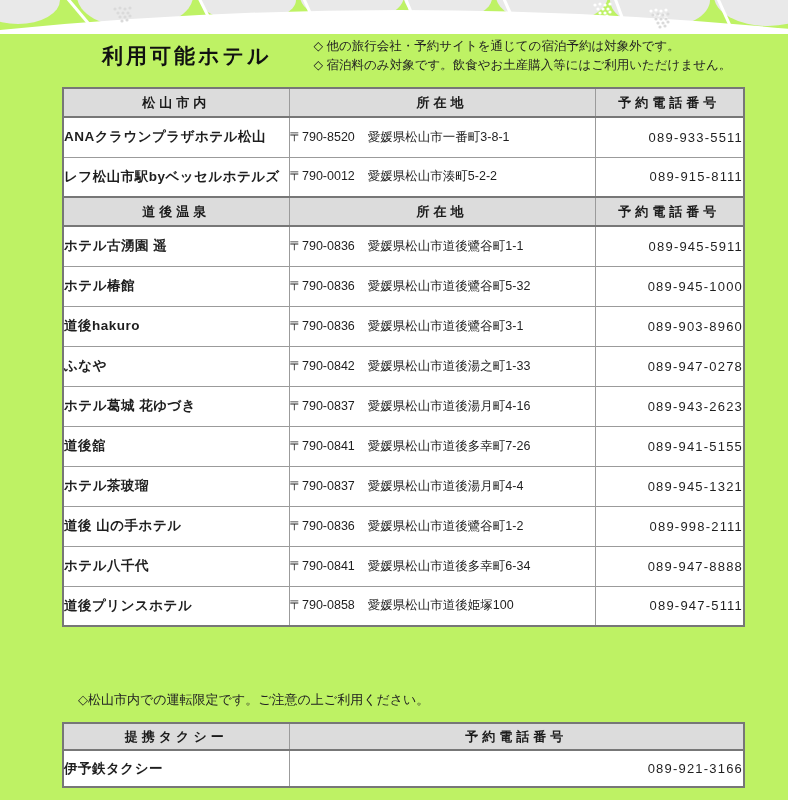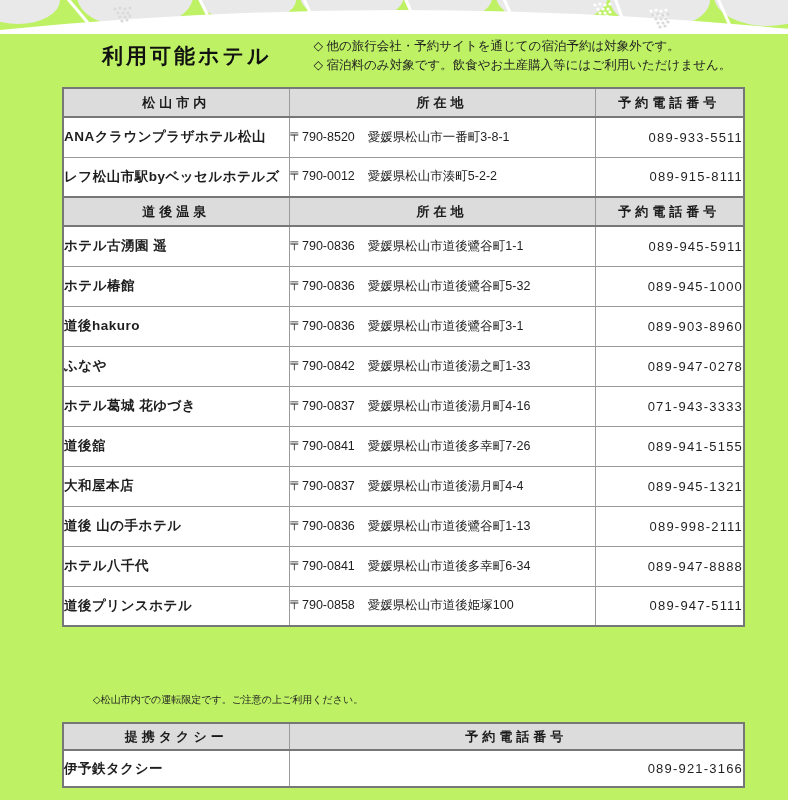--- a/index.html
+++ b/index.html
@@ -5,21 +5,21 @@
   html,body{margin:0;padding:0;}
   body{width:800px;height:800px;background:#ffffff;font-family:"Liberation Sans","DejaVu Sans",sans-serif;color:#1e1e1e;}
   .page{position:relative;width:788px;height:800px;background:#bef264;overflow:hidden;}
   .deco{position:absolute;top:0;left:0;}
 
   .section-head{position:absolute;left:62px;width:681px;display:flex;align-items:center;}
   .hotel-head{top:32px;height:48px;}
   .taxi-head{top:684px;height:32px;}
   .big-title{font-size:21px;font-weight:bold;letter-spacing:3px;margin:0 0 0 40px;white-space:nowrap;color:#111;}
   .notes{margin-left:42px;font-size:12.5px;line-height:1.55;color:#222;white-space:nowrap;}
-  .single-note{margin-left:31px;font-size:10px;color:#222;white-space:nowrap;}
+  .single-note{margin-left:16px;font-size:13px;color:#222;white-space:nowrap;}
 
   table.grid{position:absolute;left:62px;width:681px;border-collapse:collapse;table-layout:fixed;background:#fff;}
   .hotel-table{top:87px;}
   .taxi-table{top:722px;}
   table.grid th,table.grid td{border:1px solid #9b9b9b;padding:0;}
   table.grid{border:2px solid #777777;}
   tr.head-row th{background:#dcdcdc;border-top:2px solid #777777;border-bottom:2px solid #777777;
     font-size:13px;font-weight:bold;letter-spacing:4px;height:27px;text-align:center;color:#1a1a1a;}
   tr.data-row{height:40px;padding-left:28px;}
   .taxi-table tr.head-row th{height:25px;}
@@ -132,35 +132,35 @@
       <td class="tel">089-903-8960</td>
     </tr>
     <tr class="data-row">
       <td class="name">ふなや</td>
       <td class="addr"><span class="zip">〒790-0842</span><span>愛媛県松山市道後湯之町1-33</span></td>
       <td class="tel">089-947-0278</td>
     </tr>
     <tr class="data-row">
       <td class="name">ホテル葛城 花ゆづき</td>
       <td class="addr"><span class="zip">〒790-0837</span><span>愛媛県松山市道後湯月町4-16</span></td>
-      <td class="tel">071-943-3333</td>
+      <td class="tel">089-943-2623</td>
     </tr>
     <tr class="data-row">
       <td class="name">道後舘</td>
       <td class="addr"><span class="zip">〒790-0841</span><span>愛媛県松山市道後多幸町7-26</span></td>
       <td class="tel">089-941-5155</td>
     </tr>
     <tr class="data-row">
-      <td class="name">大和屋本店</td>
+      <td class="name">ホテル茶玻瑠</td>
       <td class="addr"><span class="zip">〒790-0837</span><span>愛媛県松山市道後湯月町4-4</span></td>
       <td class="tel">089-945-1321</td>
     </tr>
     <tr class="data-row">
       <td class="name">道後 山の手ホテル</td>
-      <td class="addr"><span class="zip">〒790-0836</span><span>愛媛県松山市道後鷺谷町1-13</span></td>
+      <td class="addr"><span class="zip">〒790-0836</span><span>愛媛県松山市道後鷺谷町1-2</span></td>
       <td class="tel">089-998-2111</td>
     </tr>
     <tr class="data-row">
       <td class="name">ホテル八千代</td>
       <td class="addr"><span class="zip">〒790-0841</span><span>愛媛県松山市道後多幸町6-34</span></td>
       <td class="tel">089-947-8888</td>
     </tr>
     <tr class="data-row">
       <td class="name">道後プリンスホテル</td>
       <td class="addr"><span class="zip">〒790-0858</span><span>愛媛県松山市道後姫塚100</span></td>

